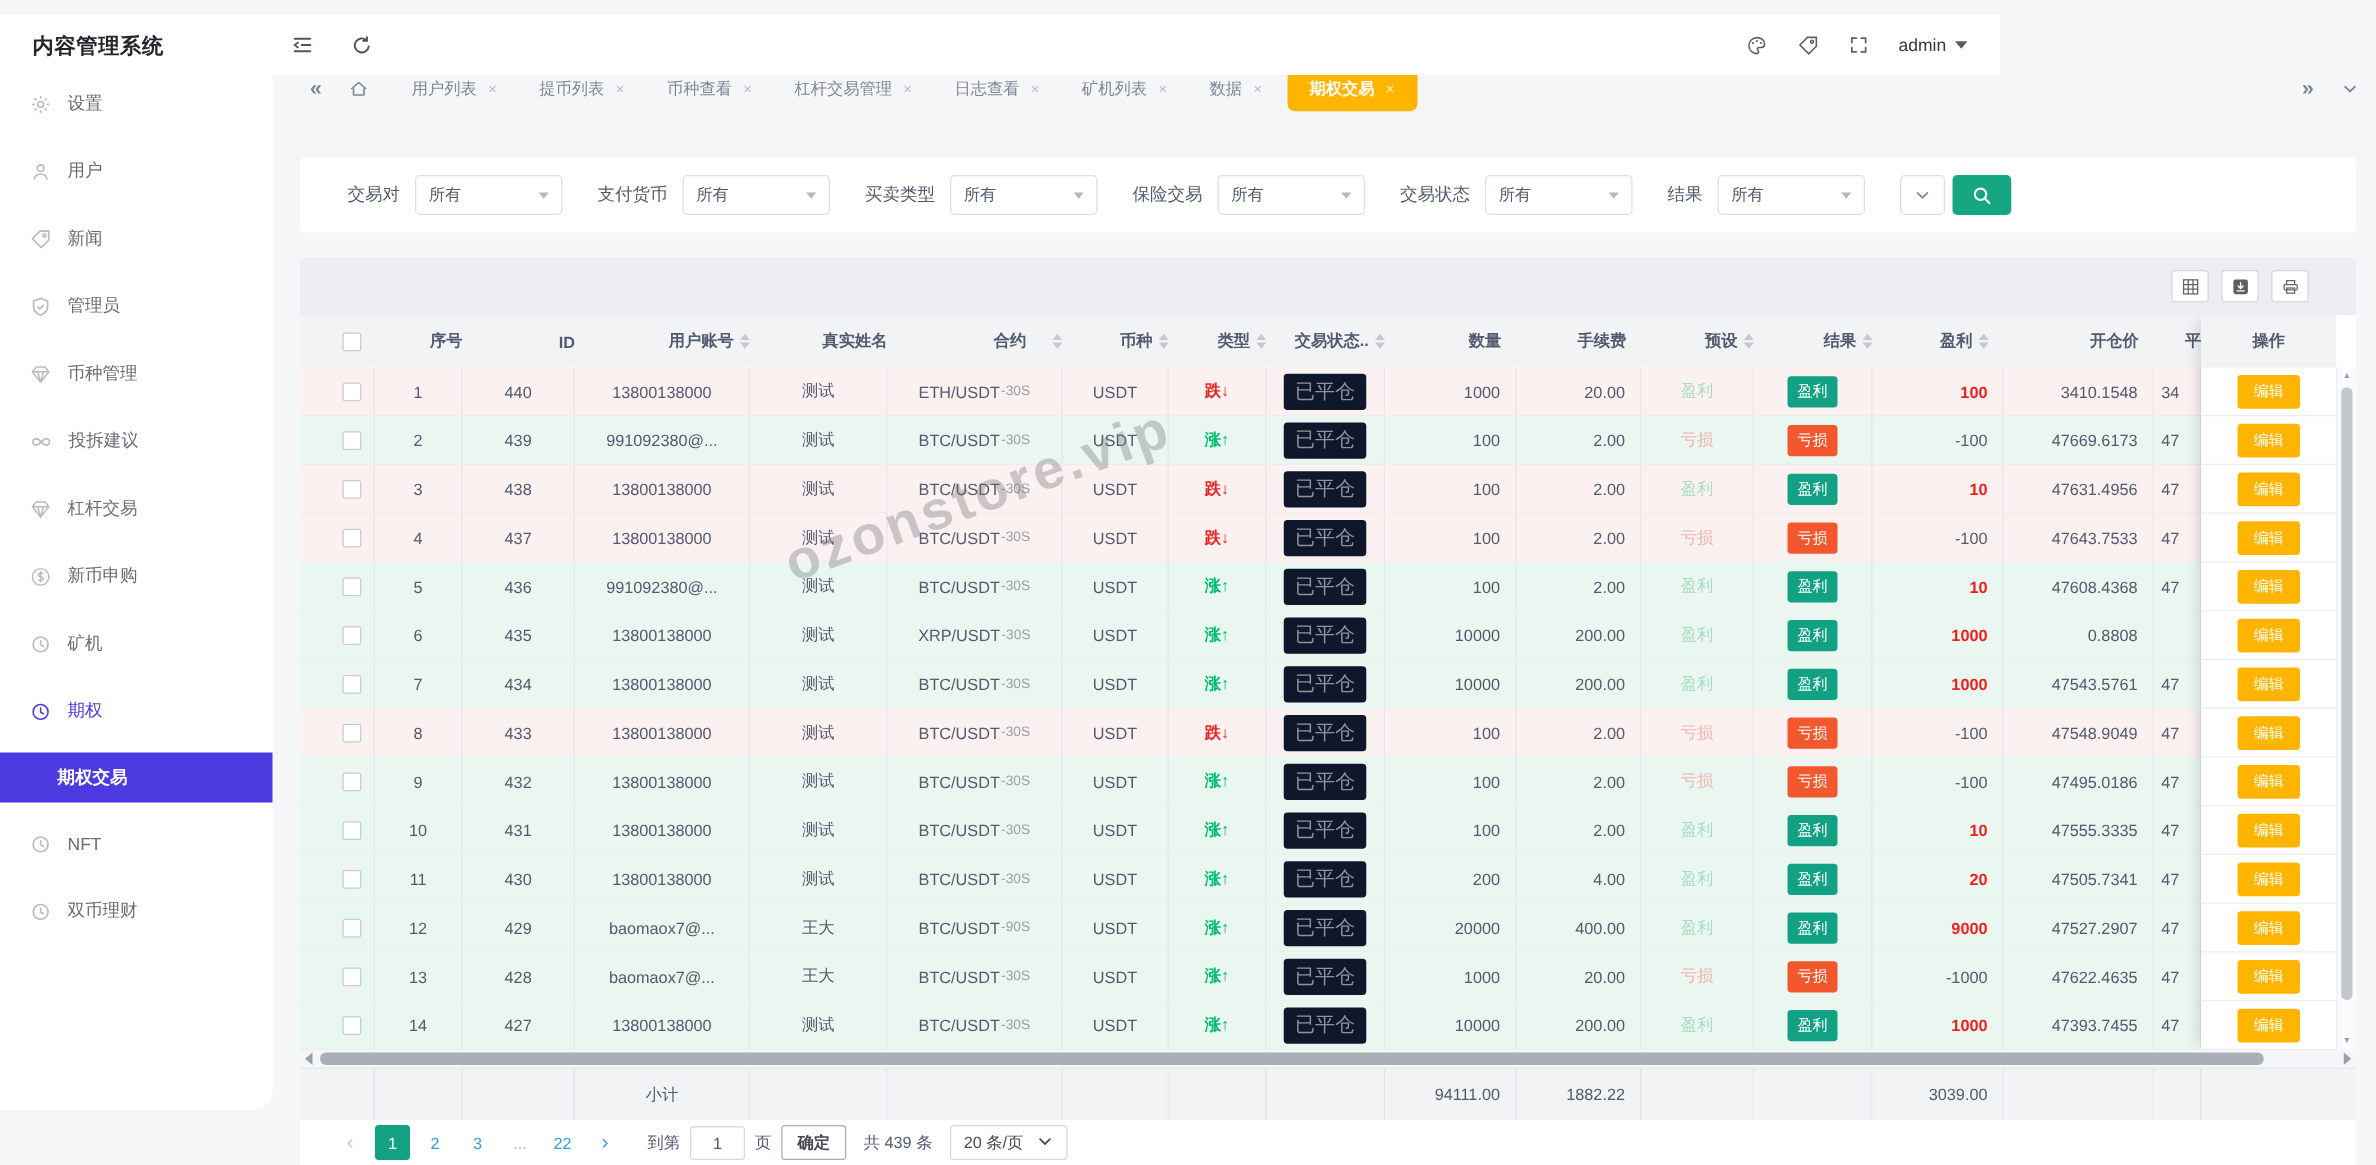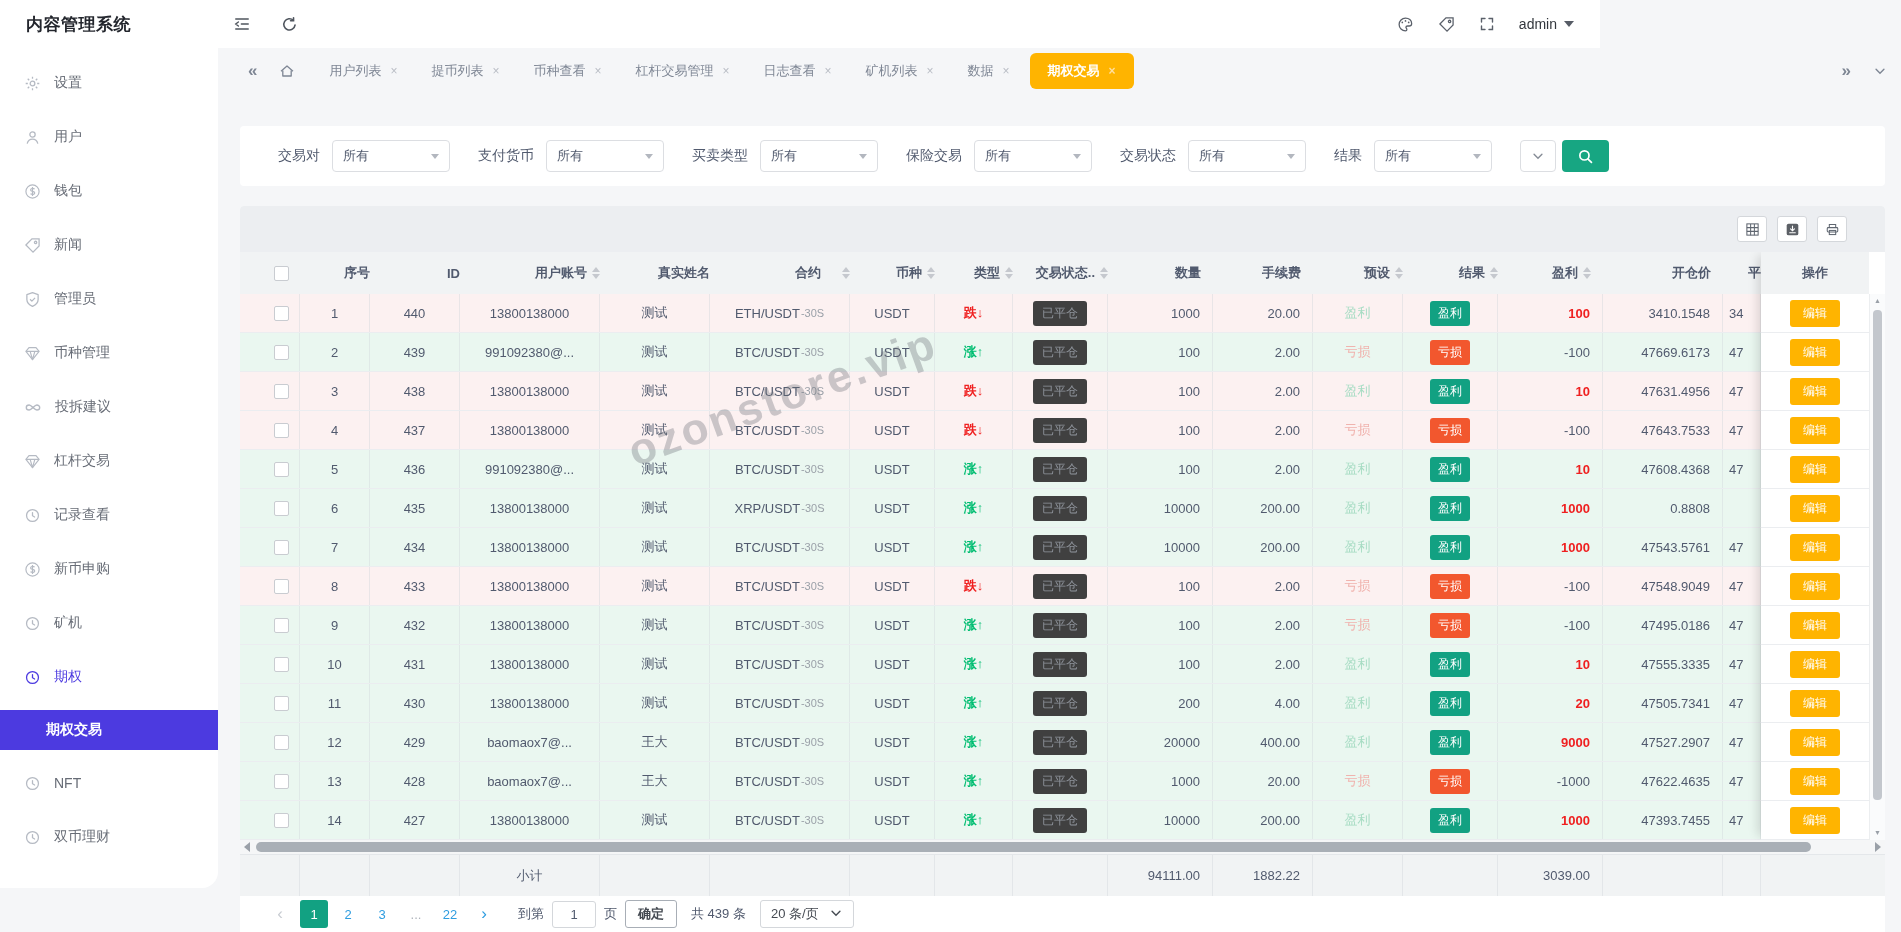--- a/index.html
+++ b/index.html
@@ -1,19 +1,19 @@
 <!DOCTYPE html>
 <html style="--teal: #12a182; --yellow: #ffb400; --violet: #4c3ae0; --up: #00bd71; --red: #ef2020; --orange: #f2572e; --blue: #2f9de0; --rowup: #eaf7f0; --rowdn: #fcf1f1; --searchg: #17a682;"><head>
 <meta charset="utf-8">
 <style>
 :root{--teal:#12a182;--yellow:#ffb400;--violet:#4c3ae0;--up:#00bd71;--red:#ef2020;--orange:#f2572e;--blue:#2f9de0;--rowup:#eaf7f0;--rowdn:#fcf1f1;--searchg:#17a682}
 *{box-sizing:border-box}
 body{margin:0;width:1901px;height:932px;overflow:hidden;font-family:"Liberation Sans",sans-serif;background:#f5f6f8;color:#515a6e;position:relative}
 
-#header{position:absolute;top:0;left:0;width:1600px;height:48px;background:#fff;display:flex;align-items:center;z-index:6}
+#header{position:absolute;top:12px;left:0;width:1600px;height:48px;background:#fff;display:flex;align-items:center;z-index:6}
 .logo{width:218px;padding-left:26px;font-size:17px;font-weight:700;color:#23262d;letter-spacing:.5px}
 .hbtn{display:inline-flex;align-items:center;justify-content:center;color:#4f555e;margin:0 15px;cursor:pointer}
 .header-right{margin-left:auto;display:flex;align-items:center;gap:24px;padding-right:26px}
 .header-right .hbtn{margin:0;color:#5a606a}
 .admin{display:flex;align-items:center;gap:7px;font-size:14px;color:#33373d;cursor:pointer}
 .caret{width:0;height:0;border-left:5px solid transparent;border-right:5px solid transparent;border-top:6px solid #565c66}
 
 #sidebar{position:absolute;top:48px;left:0;width:218px;bottom:44px;background:#fff;z-index:5;border-bottom-right-radius:16px;padding-top:8px}
 .s-item{height:54px;display:flex;align-items:center;padding-left:24px;gap:13px;font-size:14px;color:#676c76;cursor:pointer}
 .s-item .icn{color:#b5bac3;display:inline-flex}
@@ -56,21 +56,21 @@
 .td.num,.th.num{justify-content:flex-end;padding-right:12px}
 .td.start{justify-content:flex-start;padding-left:34px}
 .td.closecut{justify-content:flex-start;padding-left:6px}
 .cb{width:15px;height:15px;border:1px solid #c9ccd1;border-radius:2px;background:#fff;cursor:pointer;flex:none}
 .sort{display:inline-flex;flex-direction:column;gap:2px;margin-left:5px}
 .sort i{width:0;height:0;border-left:4px solid transparent;border-right:4px solid transparent;display:block}
 .sort .up{border-bottom:5px solid #c5c8ce}
 .sort .dn{border-top:5px solid #c5c8ce}
 .type-up{color:var(--up);font-weight:700}
 .type-dn{color:var(--red);font-weight:700}
-.badge-flat{background:#404040;color:#8f949c;font-size:12px;padding:4px 9px;border-radius:3px}
+.badge-flat{background:#0f172a;color:#8f949c;font-size:16px;padding:4px 9px;border-radius:3px}
 .preset-win{color:#a6dcc3}
 .preset-lose{color:#f0b3ae}
 .badge-win{background:var(--teal);color:#fff;font-size:12px;padding:4px 8px;border-radius:3px}
 .badge-lose{background:var(--orange);color:#fff;font-size:12px;padding:4px 8px;border-radius:3px}
 .profit-pos{color:var(--red);font-weight:700}
 .suffix{font-size:11px;color:#9aa0a8;margin-left:1px}
 .watermark{position:absolute;left:380px;top:120px;font-size:44px;color:rgba(108,113,120,.35);transform:rotate(-20deg);letter-spacing:3px;font-weight:600;pointer-events:none}
 .ops-col{position:absolute;right:16px;top:0;width:108px;height:588px;background:#fff;box-shadow:-7px 0 10px -4px rgba(0,0,0,.14)}
 .ops-th{height:42px;background:#f1f3f4;display:flex;align-items:center;justify-content:center}
 .ops-cell{height:39px;border-bottom:1px solid #ebedf0;display:flex;align-items:center;justify-content:center}
@@ -158,29 +158,20 @@
         <span class="icn">
           <svg viewBox="0 0 16 16" width="17" height="17" fill="none" stroke="currentColor" stroke-width="1.2">
             <circle cx="8" cy="5.2" r="2.5"></circle>
             <path d="M3 13.8c.7-2.8 2.6-4.2 5-4.2s4.3 1.4 5 4.2"></path>
           </svg>
         </span>
         <span>用户</span>
       </div>
       <div class="s-item">
         <span class="icn">
-          <svg viewBox="0 0 16 16" width="17" height="17" fill="none" stroke="currentColor" stroke-width="1.1">
-            <circle cx="8" cy="8" r="6.2"></circle>
-            <path d="M8 3.8v8.4M10 5.6c-1.6-1-3.8-.5-3.8.9 0 1.7 3.9 1 3.9 2.8 0 1.4-2.3 1.9-4 .9"></path>
-          </svg>
-        </span>
-        <span>钱包</span>
-      </div>
-      <div class="s-item">
-        <span class="icn">
           <svg viewBox="0 0 16 16" width="17" height="17" fill="none" stroke="currentColor" stroke-width="1.2">
             <path d="M1.8 7.5 7.5 1.8h6.7v6.7L8.5 14.2z"></path>
             <circle cx="10.9" cy="5.1" r="1.1"></circle>
           </svg>
         </span>
         <span>新闻</span>
       </div>
       <div class="s-item">
         <span class="icn">
           <svg viewBox="0 0 16 16" width="17" height="17" fill="none" stroke="currentColor" stroke-width="1.2" stroke-linejoin="round">
@@ -208,29 +199,20 @@
         <span>投拆建议</span>
       </div>
       <div class="s-item">
         <span class="icn">
           <svg viewBox="0 0 16 16" width="17" height="17" fill="none" stroke="currentColor" stroke-width="1.1" stroke-linejoin="round">
             <path d="M4.7 2.4h6.6l2.9 3.6L8 13.8 1.8 6z"></path>
             <path d="M1.8 6h12.4M5.8 6 8 13.8 10.2 6"></path>
           </svg>
         </span>
         <span>杠杆交易</span>
-      </div>
-      <div class="s-item">
-        <span class="icn">
-          <svg viewBox="0 0 16 16" width="17" height="17" fill="none" stroke="currentColor" stroke-width="1.2" stroke-linecap="round">
-            <circle cx="8" cy="8" r="5.6"></circle>
-            <path d="M8 5.2v3l2 1.2"></path>
-          </svg>
-        </span>
-        <span>记录查看</span>
       </div>
       <div class="s-item">
         <span class="icn">
           <svg viewBox="0 0 16 16" width="17" height="17" fill="none" stroke="currentColor" stroke-width="1.1">
             <circle cx="8" cy="8" r="6.2"></circle>
             <path d="M8 3.8v8.4M10 5.6c-1.6-1-3.8-.5-3.8.9 0 1.7 3.9 1 3.9 2.8 0 1.4-2.3 1.9-4 .9"></path>
           </svg>
         </span>
         <span>新币申购</span>
       </div>

